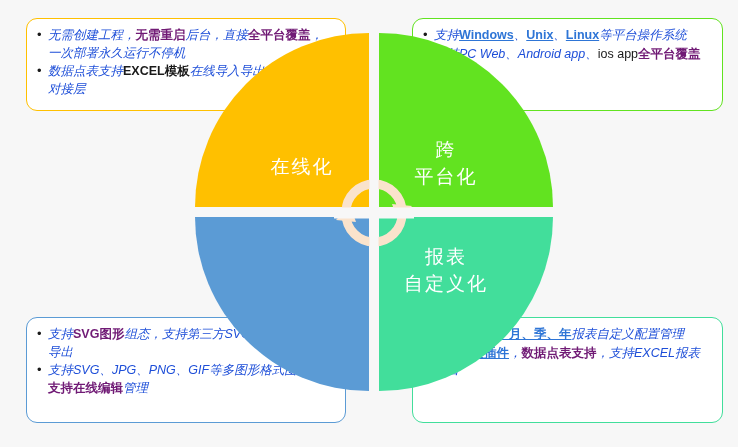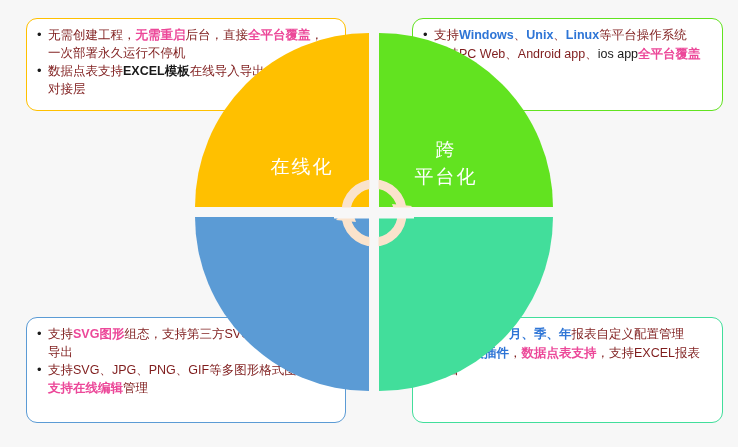--- a/index.html
+++ b/index.html
@@ -103,24 +103,24 @@
   }
   .bullets li::before {
     content: "\2022";
     position: absolute;
     left: 0;
     top: -1px;
     font-size: 13px;
     color: #1a1a1a;
   }
 
-  .t-red   { color: #ec4899; font-weight: bold; margin-top: 6px; }
-  .t-blue  { color: #2E75D6; font-weight: bold; }
+  .t-red   { color: #701a75; font-weight: bold; margin-top: 6px; }
+  .t-blue  { color: #2E75D6; font-weight: bold; text-decoration: underline; }
   .t-bold  { font-weight: bold; margin-top: 7px; }
-  .t-plain { color: #7f1d1d; }
+  .t-plain { color: #1d4ed8; font-style: italic; }
   .spell {
     text-decoration-style: wavy;
     text-decoration-color: #FF2020;
     text-underline-offset: 1px;
   }
 </style>
 </head>
 <body>
 
 <div id="stage">
@@ -164,20 +164,22 @@
     <div class="quad q-bl">
       <div class="quad-fill"></div>
     </div>
     <div class="quad q-br">
       <div class="quad-fill"></div>
     </div>
 
     <div class="quad-label" id="label-tl">在线化</div>
     <div class="quad-label" id="label-tr">跨
 平台化</div>
+    <div class="quad-label" id="label-br">报表
+自定义化</div>
 
     <svg id="center-arrows" viewBox="0 0 80 80">
 
       <path d="M 12 40 A 28 28 0 0 1 68 40" fill="none" stroke="#FAE3CC" stroke-width="9" stroke-linecap="butt"></path>
       <polygon points="58,32 78,34 64,49" fill="#FAE3CC"></polygon>
 
       <path d="M 68 42 A 28 28 0 0 1 12 42" fill="none" stroke="#FAE3CC" stroke-width="9" stroke-linecap="butt"></path>
       <polygon points="22,50 2,48 16,33" fill="#FAE3CC"></polygon>
 
       <rect x="35.5" y="-2" width="9" height="84" fill="#f7f7f7"></rect>

